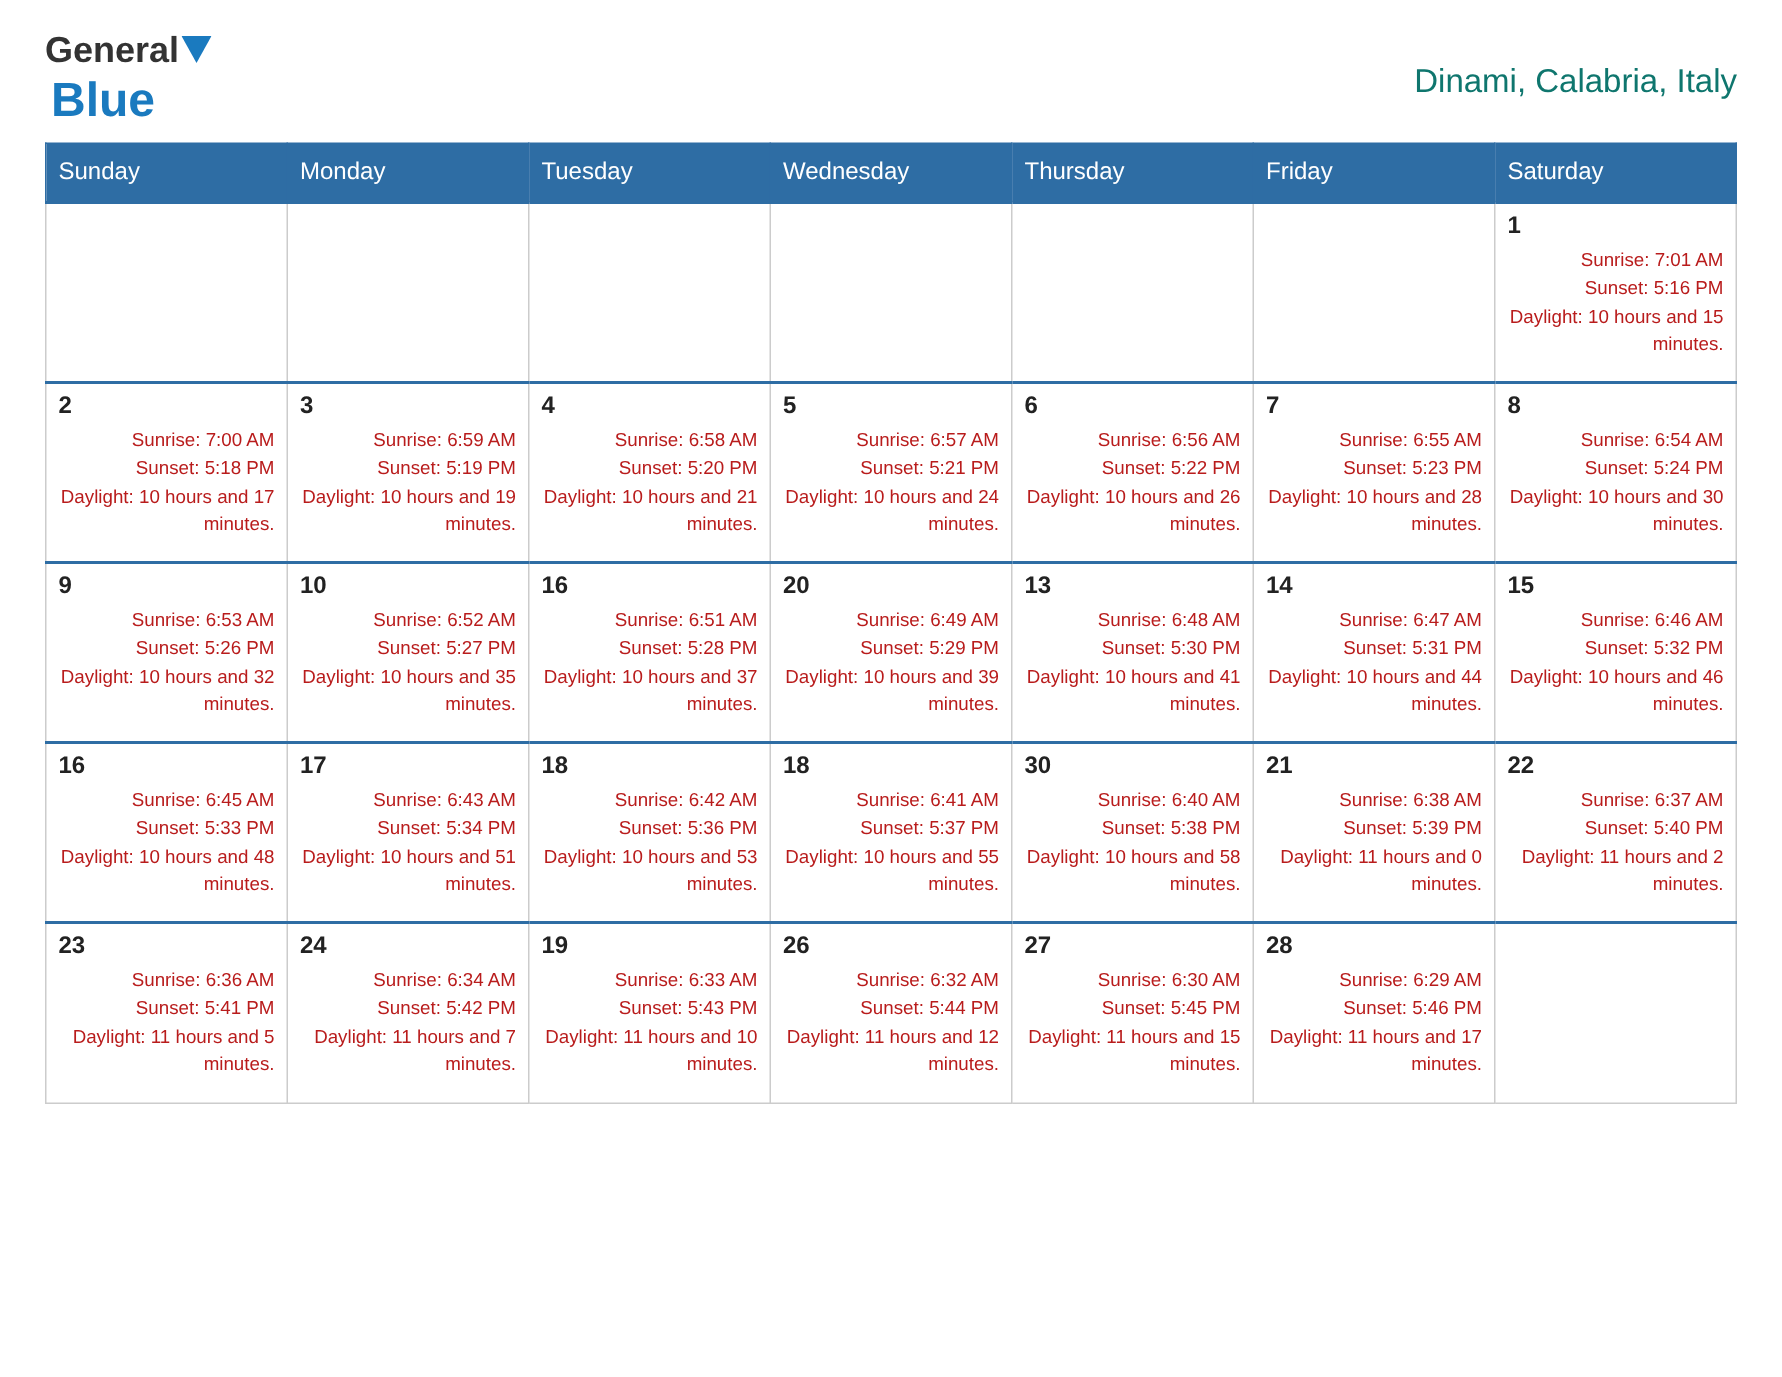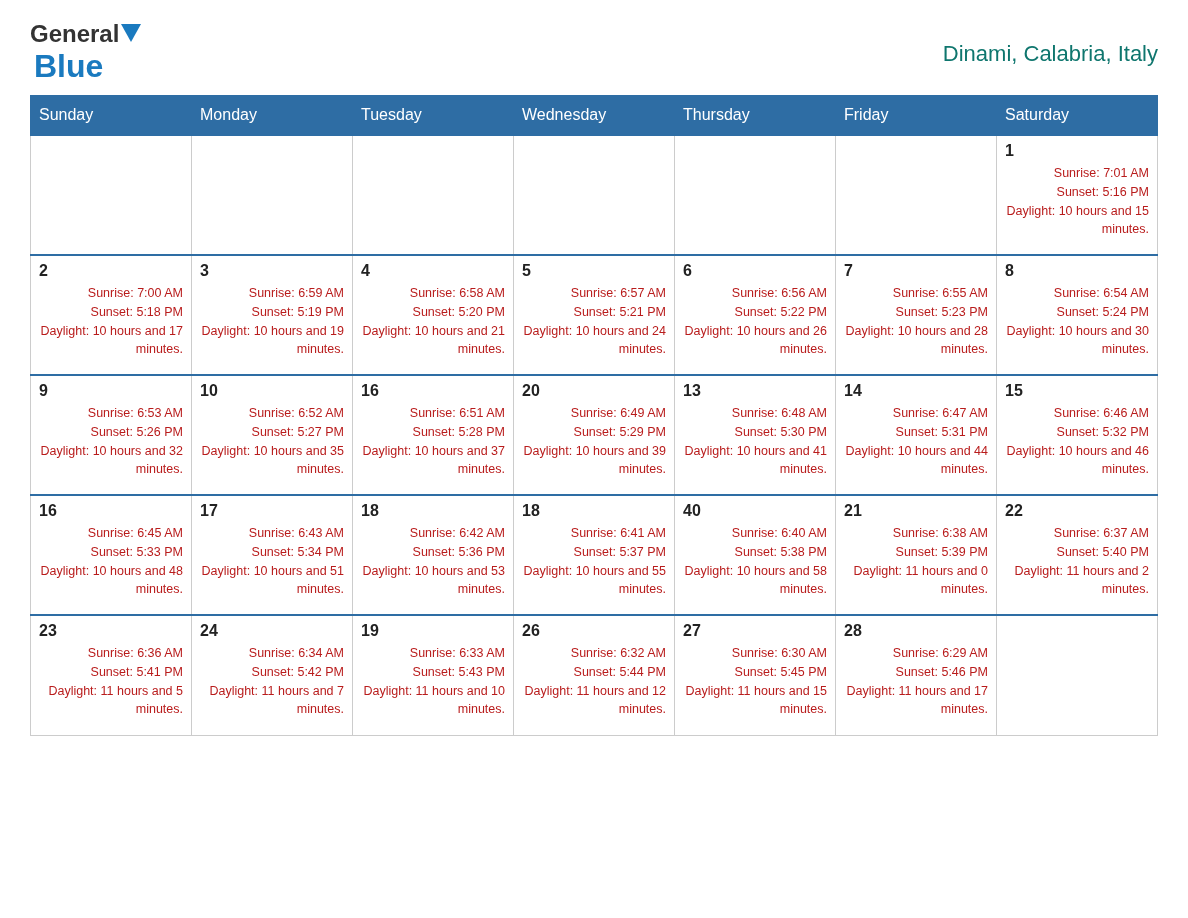--- a/index.html
+++ b/index.html
@@ -215,21 +215,21 @@
         </td>
         <td>
           <div class="day-number">18</div>
           <div class="day-info">Sunrise: 6:42 AM<br>Sunset: 5:36 PM<br>Daylight: 10 hours and 53 minutes.</div>
         </td>
         <td>
           <div class="day-number">18</div>
           <div class="day-info">Sunrise: 6:41 AM<br>Sunset: 5:37 PM<br>Daylight: 10 hours and 55 minutes.</div>
         </td>
         <td>
-          <div class="day-number">40</div>
+          <div class="day-number">30</div>
           <div class="day-info">Sunrise: 6:40 AM<br>Sunset: 5:38 PM<br>Daylight: 10 hours and 58 minutes.</div>
         </td>
         <td>
           <div class="day-number">21</div>
           <div class="day-info">Sunrise: 6:38 AM<br>Sunset: 5:39 PM<br>Daylight: 11 hours and 0 minutes.</div>
         </td>
         <td>
           <div class="day-number">22</div>
           <div class="day-info">Sunrise: 6:37 AM<br>Sunset: 5:40 PM<br>Daylight: 11 hours and 2 minutes.</div>
         </td>

